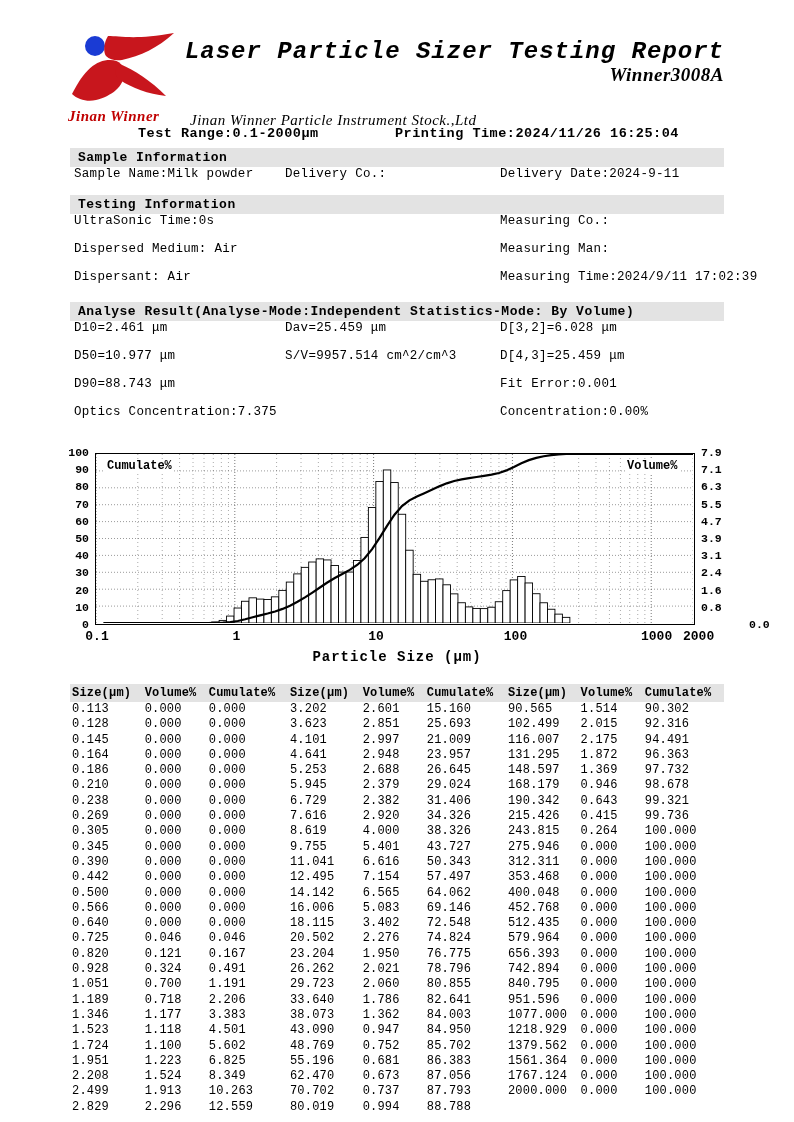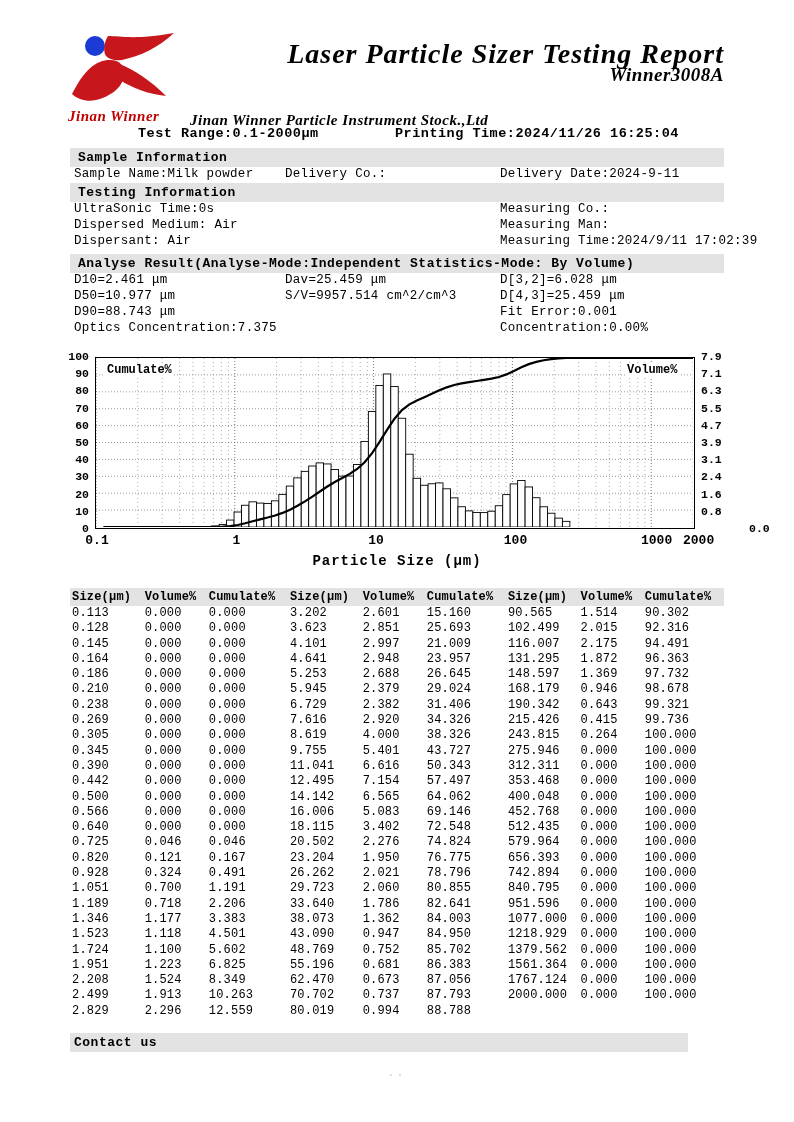--- a/index.html
+++ b/index.html
@@ -43,45 +43,45 @@
     font-weight: bold;
     font-style: italic;
     font-size: 15px;
     color: #c00000;
     letter-spacing: 0.5px;
   }
   .title-main {
     position: absolute;
     right: 70px;
     top: 38px;
-    font-family: Liberation Serif, serif;
+    font-family: Liberation Mono, monospace;
     font-style: italic;
     font-weight: bold;
-    font-size: 28px;
+    font-size: 24px;
     letter-spacing: 1px;
     white-space: nowrap;
   }
   .title-sub {
     position: absolute;
     right: 70px;
     top: 64px;
     font-family: "Liberation Serif", serif;
     font-style: italic;
     font-weight: bold;
     font-size: 19px;
     letter-spacing: 0.5px;
     white-space: nowrap;
   }
   .company {
     position: absolute;
     left: 190px;
     top: 112px;
     font-family: "Liberation Serif", serif;
     font-style: italic;
-    font-weight: bold;
+    font-weight: normal;
     font-size: 15px;
     letter-spacing: 0.5px;
     white-space: nowrap;
   }
 
   
   .range-row {
     position: relative;
     height: 26px;
     font-size: 13.5px;
@@ -104,21 +104,21 @@
   }
   .kv-block {
     margin: 0 70px;
     width: 654px;
     position: relative;
     font-size: 12.5px;
     letter-spacing: 0.3px;
   }
   .kv-row {
     position: relative;
-    height: 16px;
+    height: 28px;
     padding-left: 4px;
   }
   .c1 { position: absolute; left: 4px; white-space: nowrap; }
   .c2 { position: absolute; left: 215px; white-space: nowrap; }
   .c3 { position: absolute; left: 430px; white-space: nowrap; }
   .sp4 { height: 4px; }
 
   
   .chart-area {
     position: relative;

